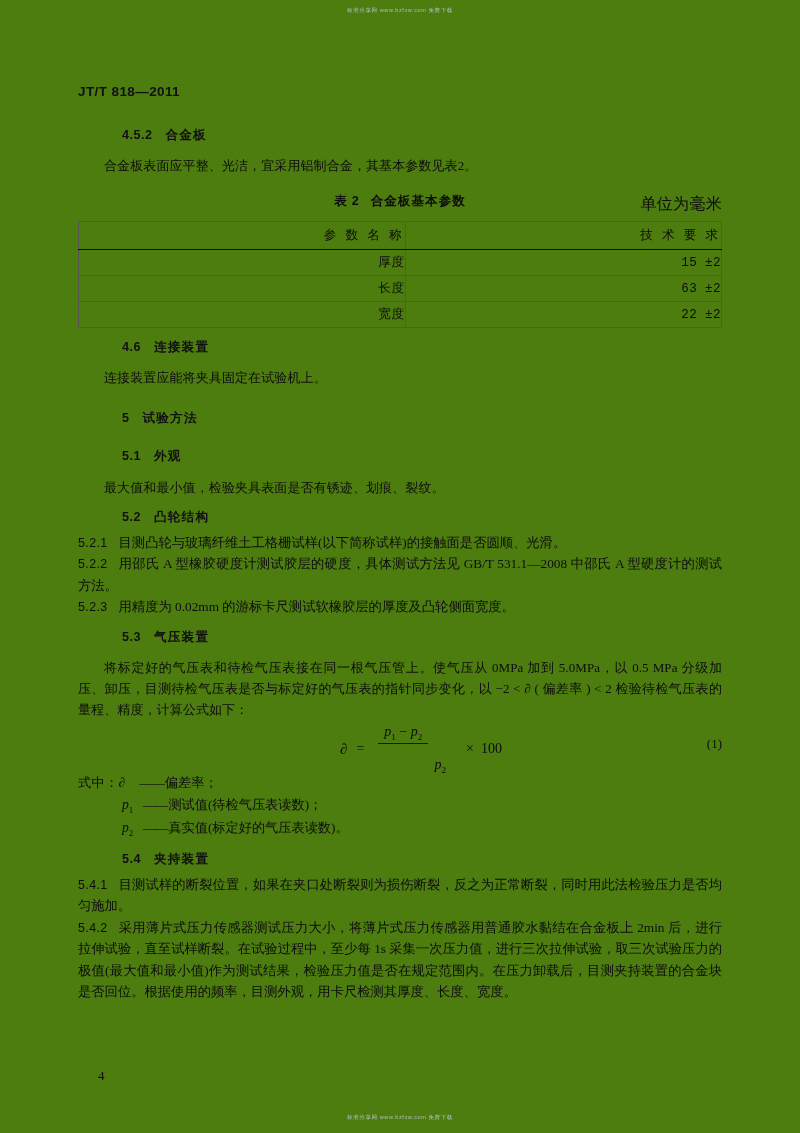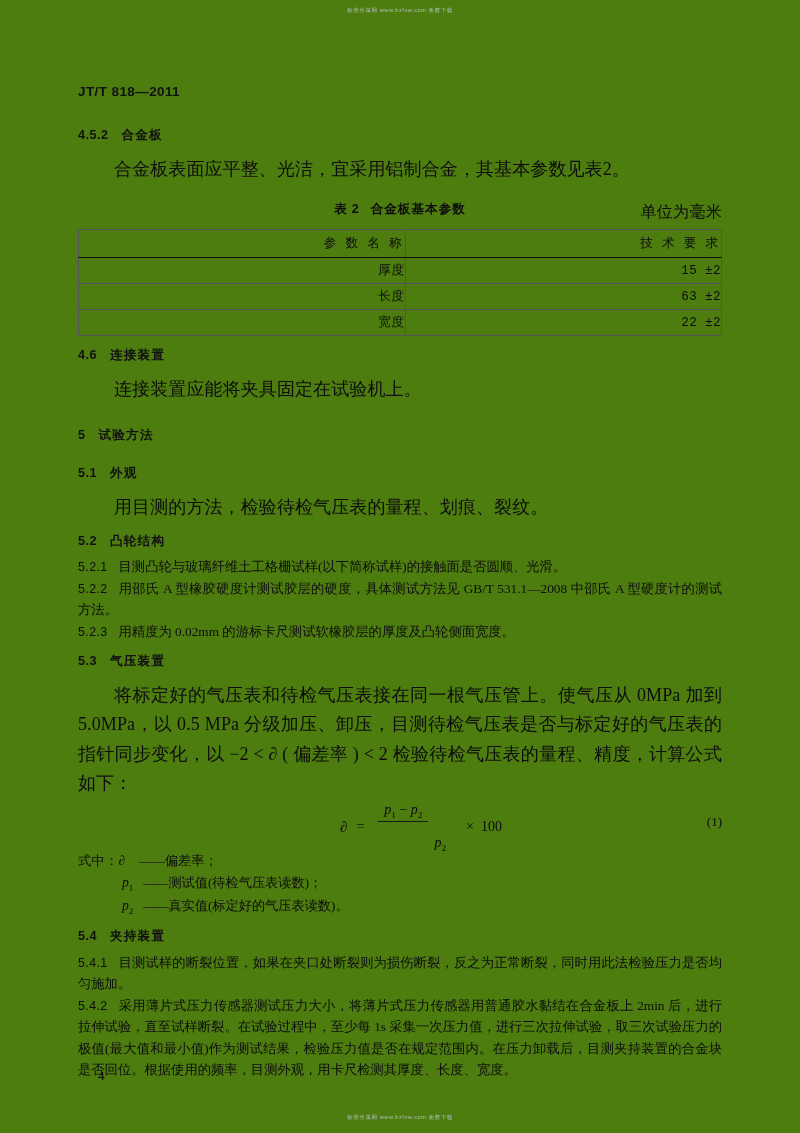--- a/index.html
+++ b/index.html
@@ -64,30 +64,31 @@
     font-family: "Liberation Sans", sans-serif;
     font-weight: bold;
     font-size: 12.6px;
     color: #111;
     letter-spacing: 0.2px;
     line-height: 1.2;
   }
   h2.clause .num {
     display: inline-block;
     letter-spacing: 0.5px;
+    margin-left: 44px;
   }
   h2.clause .ttl {
     display: inline-block;
     margin-left: 13px;
     letter-spacing: 1.2px;
   }
 
   p.body {
     margin: 0;
-    font-size: 18px;
+    font-size: 13px;
     line-height: 1.62;
     text-align: justify;
     text-justify: inter-ideograph;
     letter-spacing: 0.1px;
   }
   p.body.indent { text-indent: 2em; }
 
   p.sub {
     margin: 0;
     font-size: 13.3px;
@@ -293,21 +294,21 @@
     <h2 class="clause">
       <span class="num">5</span><span class="ttl">试验方法</span>
     </h2>
 
     <div class="sp-l"></div>
 
     <h2 class="clause">
       <span class="num">5.1</span><span class="ttl">外观</span>
     </h2>
     <div class="sp-s"></div>
-    <p class="body indent">用目测的方法，检验待检气压表的量程、划痕、裂纹。</p>
+    <p class="body indent">最大值和最小值，检验夹具表面是否有锈迹、划痕、裂纹。</p>
 
     <div class="sp-s"></div>
 
     <h2 class="clause">
       <span class="num">5.2</span><span class="ttl">凸轮结构</span>
     </h2>
     <div class="sp-xs"></div>
     <p class="sub">
       <span class="snum">5.2.1</span><span>目测凸轮与玻璃纤维土工格栅试样(以下简称试样)的接触面是否圆顺、光滑。</span>
     </p>

